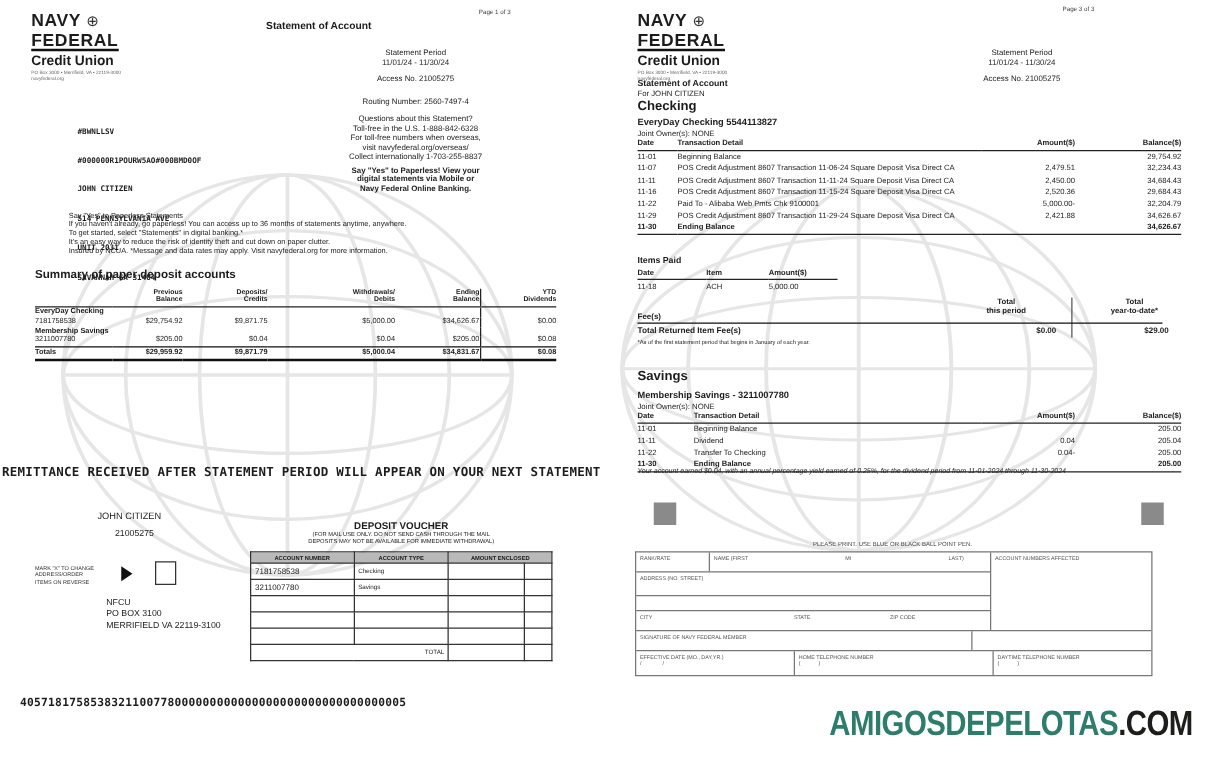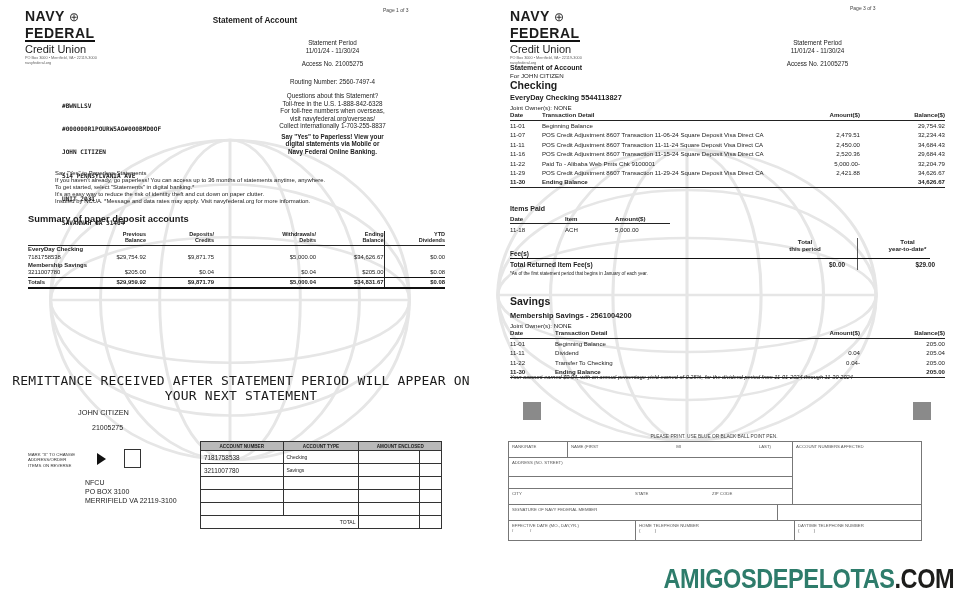--- a/index.html
+++ b/index.html
@@ -8,21 +8,21 @@
   .page{position:absolute;top:0;width:482px;height:608px;background:#fff;}
   #page1{left:0;} #page2{left:482px;}
   .abs{position:absolute;}
   .globe{position:absolute;z-index:0;}
   .z{position:absolute;z-index:2;}
 
   
   .logo-line1{font-weight:900;font-size:14px;letter-spacing:.5px;line-height:13px;}
   .logo-globe{display:inline-block;font-weight:400;font-size:12px;color:#333;}
   .logo-line2{font-weight:900;font-size:14px;letter-spacing:.5px;line-height:14px;border-bottom:2px solid #111;display:inline-block;}
-  .logo-line3{font-size:11px;font-weight:400;line-height:14px;}
+  .logo-line3{font-size:11px;font-weight:700;line-height:14px;}
   .logo-small{font-size:3.8px;color:#666;line-height:4.6px;}
 
   .tiny{font-size:5px;color:#444;}
   .ctr{text-align:center;}
   .b{font-weight:bold;}
 
   .hdr-block{font-size:6.3px;line-height:7.6px;}
   .promo{font-size:6.3px;line-height:7.4px;font-weight:bold;}
   .addr{font-family:"DejaVu Sans Mono",monospace;font-weight:bold;font-size:6.1px;line-height:7.8px;white-space:pre;}
   .para{font-size:5.9px;line-height:7.1px;}
@@ -32,21 +32,21 @@
   .sumtbl{width:417px;font-size:5.9px;}
   .sumtbl th{font-size:5.5px;font-weight:bold;text-align:right;vertical-align:bottom;line-height:6.2px;padding:0 0 2px 0;}
   .sumtbl th.lbl{text-align:left;}
   .sumtbl td{text-align:right;padding:0;line-height:7.6px;}
   .sumtbl td.lbl{text-align:left;}
   .sumtbl .hdr-rule th{border-bottom:.8px solid #222;}
   .sumtbl .ytd{border-left:1px solid #222;padding-left:4px;}
   .sumtbl tr.totals td{border-top:1.2px solid #111;border-bottom:2px solid #111;font-weight:bold;line-height:9px;}
   .acctnum{font-weight:400;}
 
-  .remit{font-family:"DejaVu Sans Mono",monospace;font-weight:normal;font-size:13px;letter-spacing:.2px;}
+  .remit{font-family:"DejaVu Sans Mono",monospace;font-weight:bold;font-size:10px;letter-spacing:.2px;}
 
   
   .vtbl{width:242px;table-layout:fixed;}
   .vtbl td,.vtbl th{border:1px solid #333;font-size:5px;padding:0 3px;height:12px;overflow:hidden;}
   .vtbl th{background:#b9b9b9;height:8px;font-size:4.6px;text-align:center;padding:0 1px;}
   .vtbl .num{font-size:6.4px;}
   .marktxt{font-size:4.4px;line-height:5.4px;color:#333;}
   .arrow{width:0;height:0;border-left:9px solid #111;border-top:6px solid transparent;border-bottom:6px solid transparent;}
   .chkbox{width:15px;height:17px;border:1px solid #333;background:#fff;}
   .nfcu{font-size:7px;line-height:9px;}
@@ -227,20 +227,25 @@
         <td class="ytd">$0.08</td>
       </tr>
     </tbody>
       </table>
 
     <div class="z abs ctr remit" style="left:0;top:373px;width:482px;">REMITTANCE RECEIVED AFTER STATEMENT PERIOD WILL APPEAR ON YOUR NEXT STATEMENT</div>
 
     <div class="z abs" style="left:78px;top:408px;font-size:7.4px;">JOHN CITIZEN</div>
     <div class="z abs" style="left:92px;top:424px;font-size:7px;">21005275</div>
 
+    <div class="z abs ctr" style="left:200px;top:416px;width:242px;">
+      <div class="b" style="font-size:7.8px;">DEPOSIT VOUCHER</div>
+      <div style="font-size:4.6px;line-height:5.4px;">(FOR MAIL USE ONLY. DO NOT SEND CASH THROUGH THE MAIL</div>
+      <div style="font-size:4.6px;line-height:5.4px;">DEPOSITS MAY NOT BE AVAILABLE FOR IMMEDIATE WITHDRAWAL)</div>
+    </div>
 
     <table class="z abs vtbl" style="left:200px;top:441px;">
       <colgroup>
           <col style="width:76px">
           <col style="width:70px">
           <col style="width:56px">
           <col style="width:20px">
         </colgroup>
       <tbody>
           <tr>
@@ -293,20 +298,21 @@
     </div>
     <div class="z abs arrow" style="left:97px;top:453px;"></div>
     <div class="z abs chkbox" style="left:124px;top:449px;"></div>
 
     <div class="z abs nfcu" style="left:85px;top:478px;">
       <div>NFCU</div>
       <div>PO BOX 3100</div>
       <div>MERRIFIELD VA 22119-3100</div>
     </div>
 
+    <div class="z abs micr" style="left:16px;top:558px;">4057181758538321100778000000000000000000000000000000005</div>
   </div>
 
   <div class="page" id="page2">
 
     <svg class="globe" style="left:10px;top:145px;" width="390" height="300" viewBox="0 0 200 200" preserveAspectRatio="none">
       <g fill="none" stroke="#e6e6e6" stroke-width="1.6">
         <circle cx="100" cy="100" r="97"></circle>
         <ellipse cx="100" cy="100" rx="38" ry="97"></ellipse>
           <ellipse cx="100" cy="100" rx="70" ry="97"></ellipse>
         <ellipse cx="100" cy="100" rx="97" ry="38"></ellipse>
@@ -433,21 +439,21 @@
       </div>
       <div class="fees-line" style="position:relative;height:12px;">
         <div class="abs b" style="left:0;top:2px;font-size:6.6px;">Total Returned Item Fee(s)</div>
         <div class="abs b" style="left:255px;top:2px;width:80px;text-align:right;font-size:6.4px;">$0.00</div>
         <div class="abs b" style="left:355px;top:2px;width:70px;text-align:right;font-size:6.4px;">$29.00</div>
       </div>
       <div class="foot">*As of the first statement period that begins in January of each year.</div>
     </div>
 
     <div class="z abs sec-h1" style="left:28px;top:295px;">Savings</div>
-    <div class="z abs sec-h2" style="left:28px;top:311px;">Membership Savings - 2561004200</div>
+    <div class="z abs sec-h2" style="left:28px;top:311px;">Membership Savings - 3211007780</div>
     <div class="z abs joint" style="left:28px;top:322px;">Joint Owner(s):  NONE</div>
 
     <table class="z abs txtbl" style="left:28px;top:329px;">
       <colgroup>
           <col style="width:45px">
           <col style="width:230px">
           <col style="width:75px">
           <col style="width:85px">
         </colgroup>
       <tbody>

